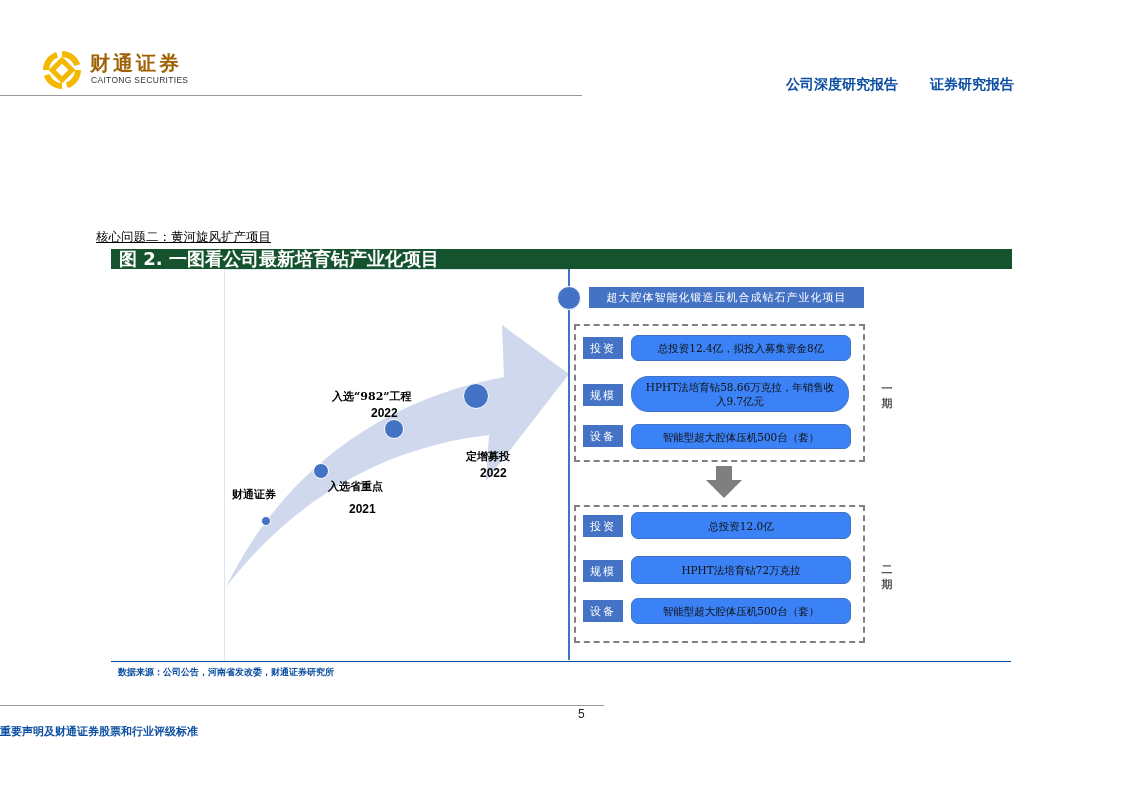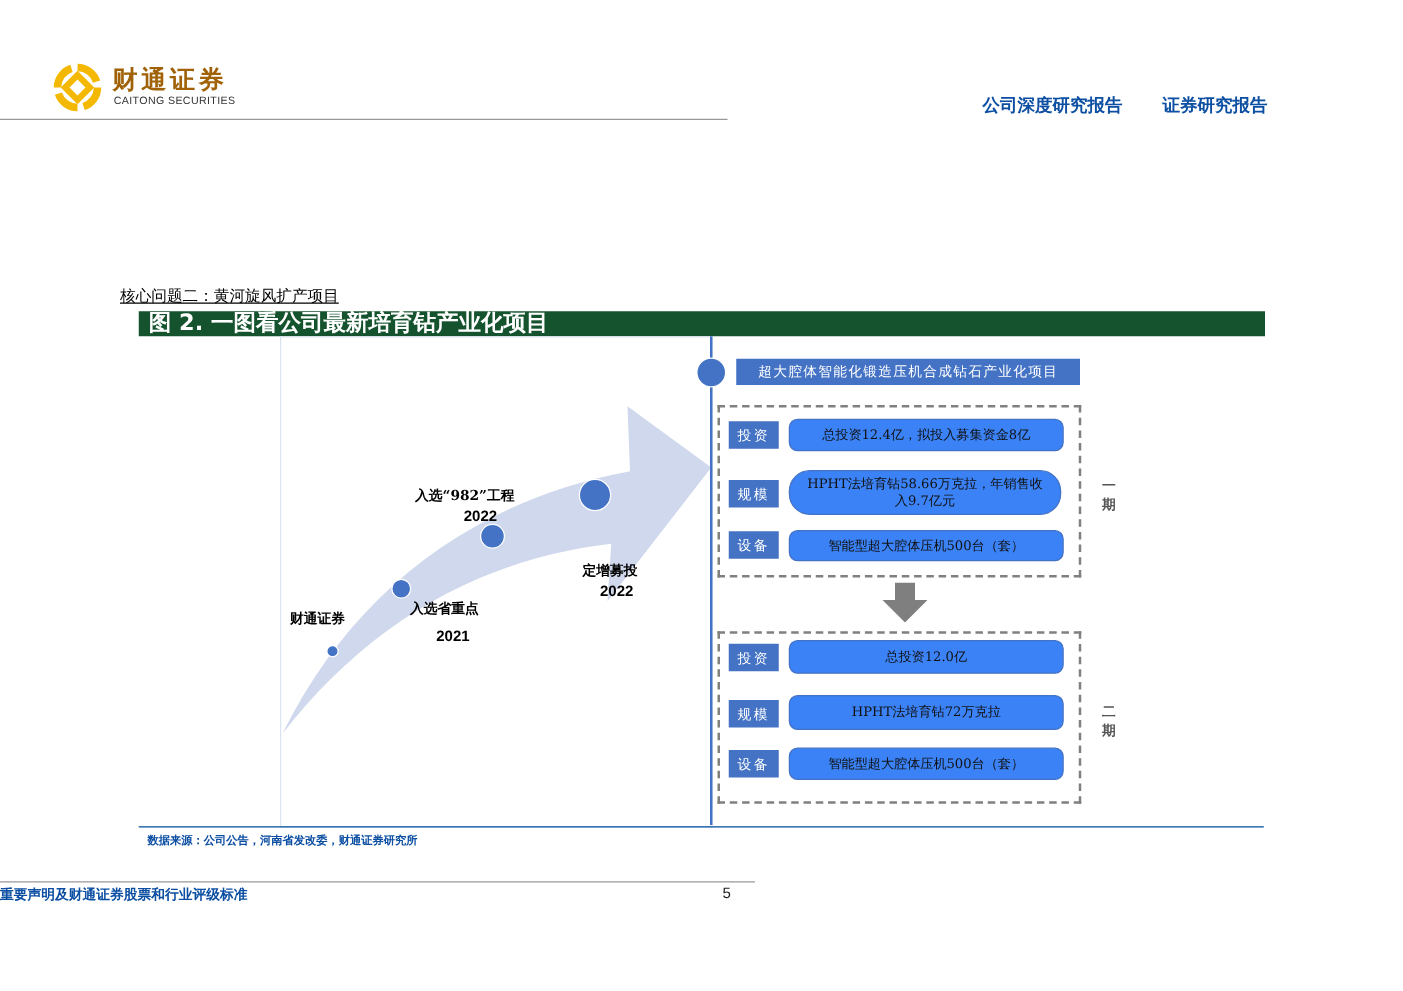--- a/index.html
+++ b/index.html
@@ -14,21 +14,21 @@
   .panel{border:1px solid #dbe5f1;}
   .vline{background:#4472c4;width:2px;}
   .tag{background:#4472c4;color:#fff;font-size:11px;display:flex;align-items:center;justify-content:center;letter-spacing:2px;font-family:"DejaVu Serif",serif;}
   .pill{border:1.5px solid #4472c4;border-radius:7px;background:#3b82f6;color:#111;font-size:10.5px;display:flex;align-items:center;justify-content:center;text-align:center;font-family:"DejaVu Serif",serif;line-height:14px;}
   .dash{border:2px dashed #808080;}
   .phase{font-size:11px;font-weight:bold;color:#555;width:14px;text-align:center;line-height:15px;}
   .milestone{font-size:11px;font-weight:bold;color:#000;text-align:center;font-family:"DejaVu Serif",serif;}
   .year{font-size:12px;font-weight:bold;color:#000;font-family:"Liberation Sans",sans-serif;}
   .dot{background:#4472c4;border-radius:50%;border:1px solid #fff;}
   .src{font-size:9px;font-weight:bold;color:#0b4ea2;}
-  .footer-text{font-size:11px;font-weight:bold;color:#0b4ea2;}
+  .footer-text{font-size:11px;font-weight:bold;color:#0b4ea2;margin-top:16px;}
   .pagenum{font-size:12px;color:#222;font-family:"Liberation Sans",sans-serif;}
 </style>
 </head>
 <body>
 
 <div class="abs" style="left:42px;top:50px;width:40px;height:40px;">
   <svg width="40" height="40" viewBox="0 0 40 40">
     <circle cx="20" cy="20" r="16" fill="none" stroke="#f5b800" stroke-width="6" stroke-dasharray="20 5"></circle>
     <rect x="13" y="13" width="14" height="14" transform="rotate(45 20 20)" fill="none" stroke="#f5b800" stroke-width="5"></rect>
   </svg>

